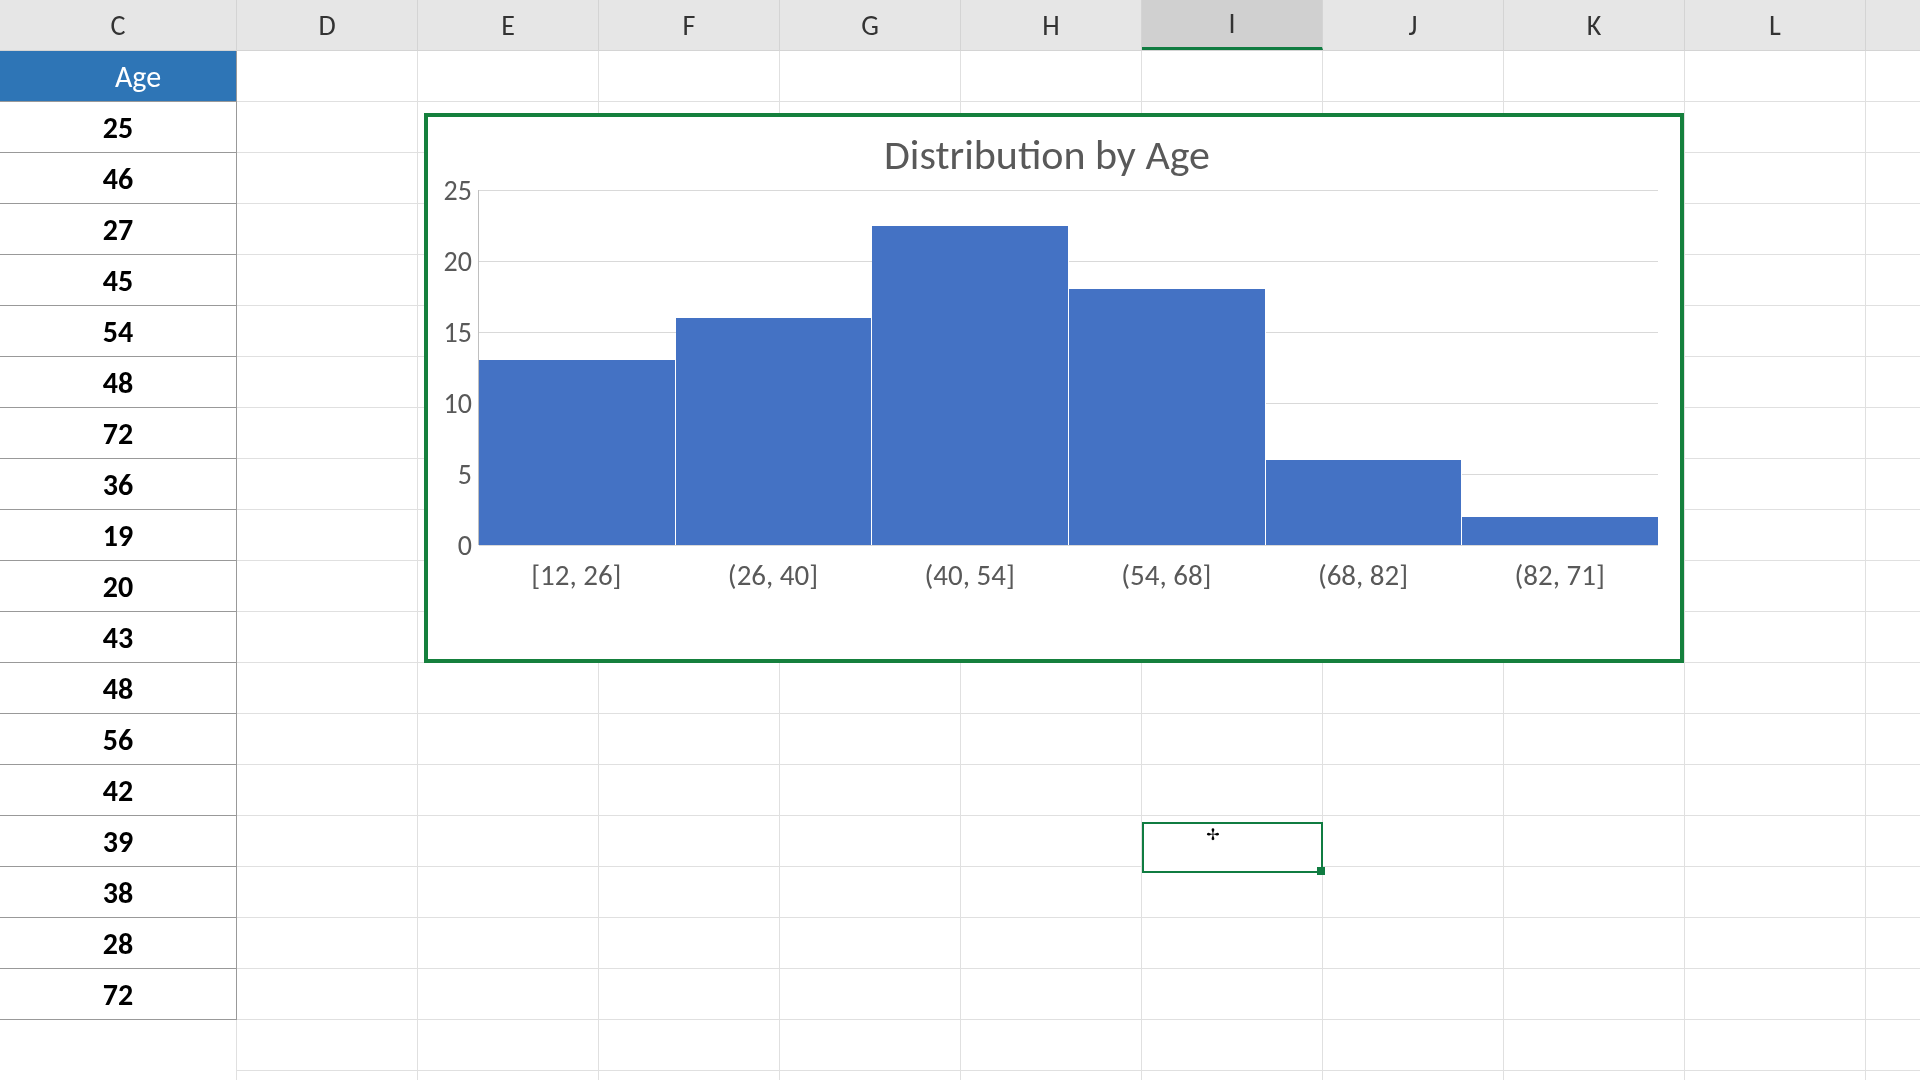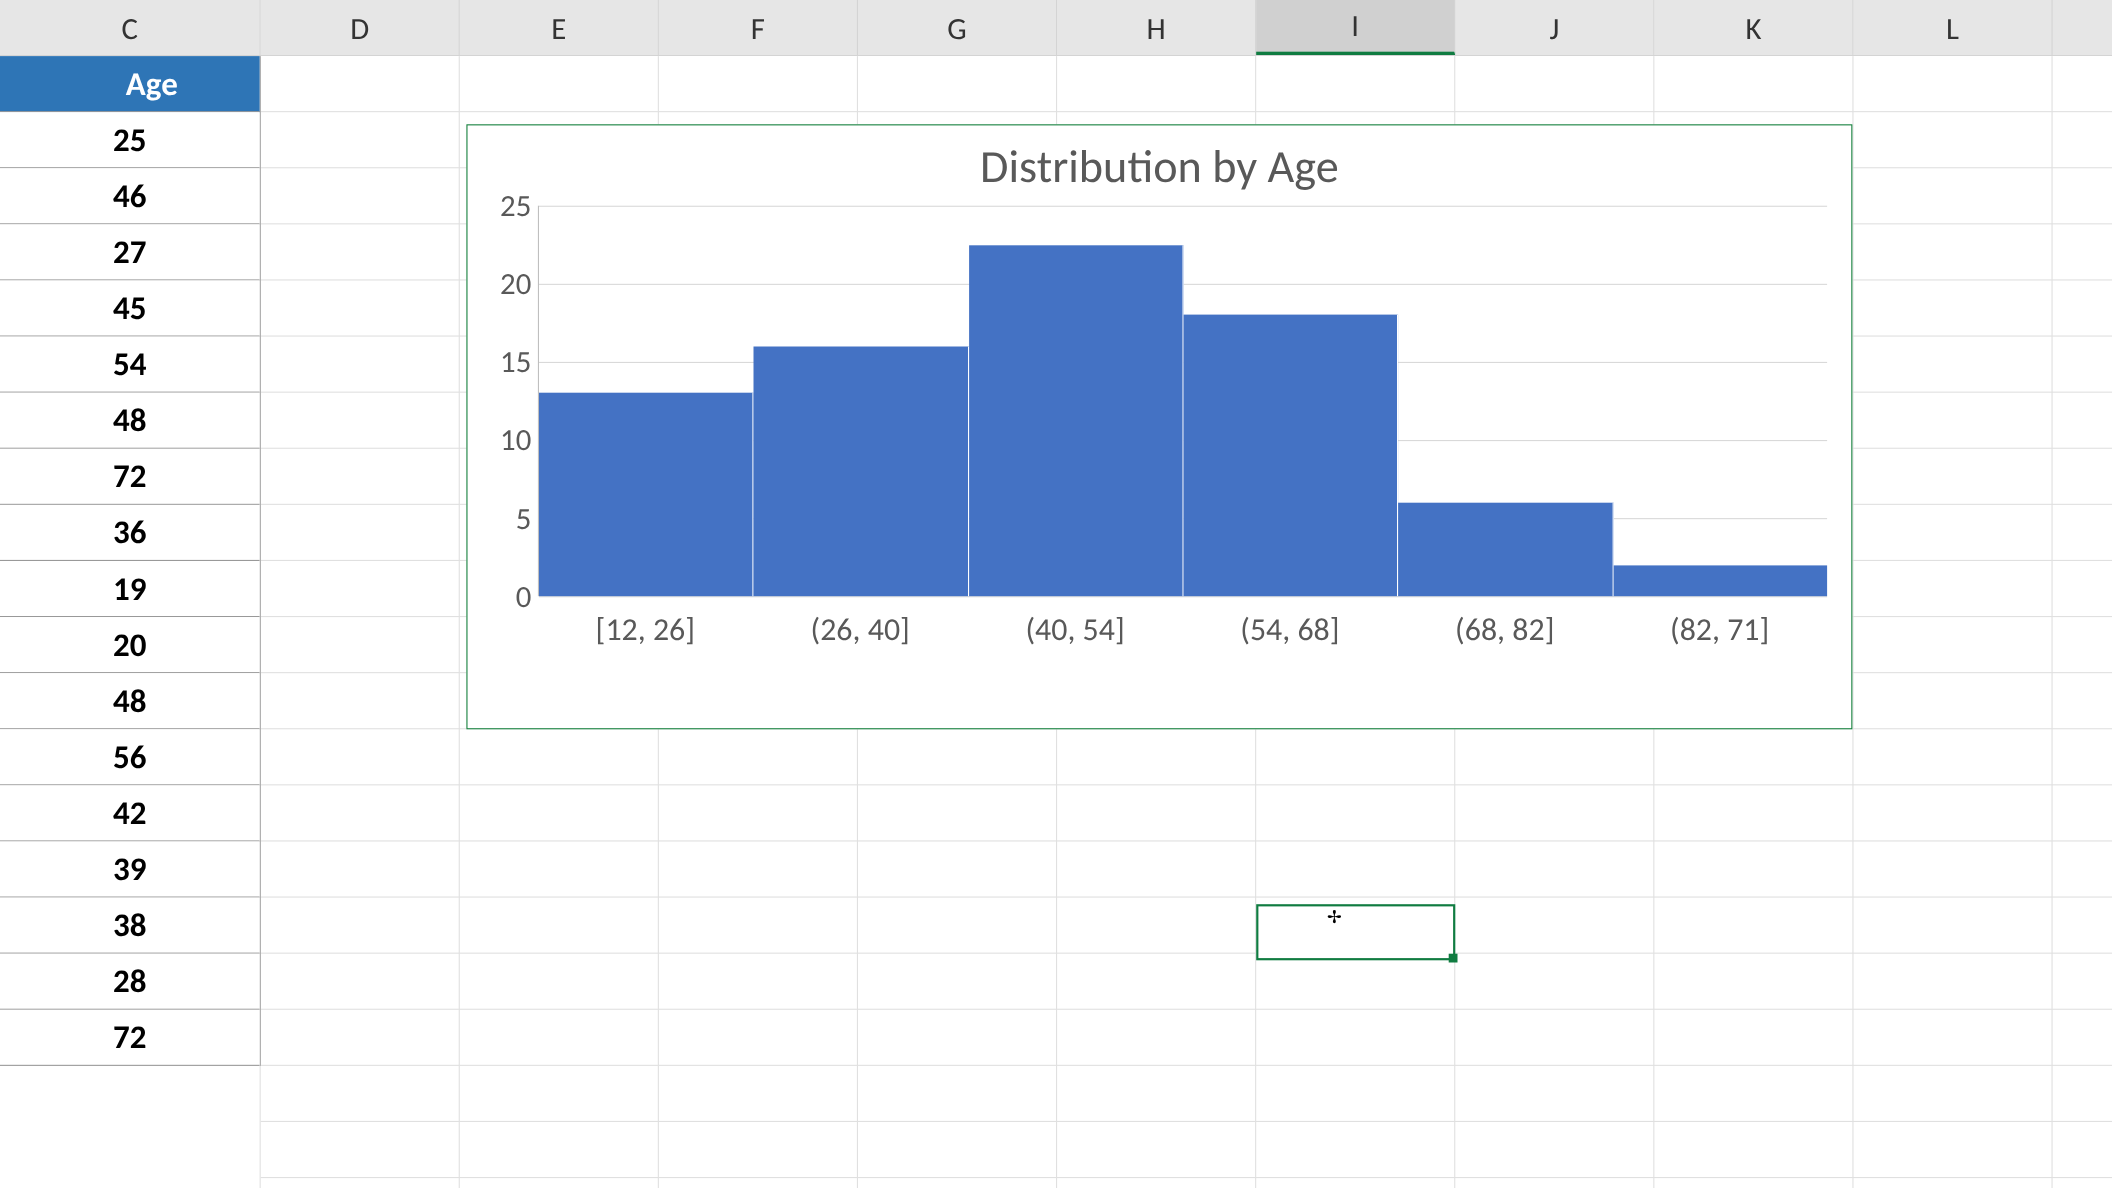--- a/index.html
+++ b/index.html
@@ -57,21 +57,21 @@
       align-items: center;
       justify-content: center;
       font-size: 30px;
       font-weight: bold;
       color: #000;
       background: #fff;
     }
     .cell-c.header {
       background: #2e75b6;
       color: #fff;
-      font-weight: bold;
+      font-weight: normal;
       padding-left: 40px;
     }
 
     
     .gridlines-rows {
       position: absolute;
       left: 237px;
       right: 0;
       top: 0;
       bottom: 0;
@@ -94,22 +94,22 @@
     }
 
     
     .chart-box {
       position: absolute;
       left: 424px;
       top: 62px;
       width: 1260px;
       height: 550px;
       background: #fff;
-      border: 1px solid #15803d;
-      padding: 12px 14px 6px 14px;
+      border: 4px solid #15803d;
+      padding: 12px 14px 6px 0;
     }
     .chart-title {
       text-align: center;
       font-size: 42px;
       color: #595959;
       margin-bottom: 10px;
     }
     .plot-zone {
       position: relative;
       height: 355px;
@@ -250,20 +250,21 @@
         <div class="cell-c">25</div>
         <div class="cell-c">46</div>
         <div class="cell-c">27</div>
         <div class="cell-c">45</div>
         <div class="cell-c">54</div>
         <div class="cell-c">48</div>
         <div class="cell-c">72</div>
         <div class="cell-c">36</div>
         <div class="cell-c">19</div>
         <div class="cell-c">20</div>
+        <div class="cell-c">43</div>
         <div class="cell-c">48</div>
         <div class="cell-c">56</div>
         <div class="cell-c">42</div>
         <div class="cell-c">39</div>
         <div class="cell-c">38</div>
         <div class="cell-c">28</div>
         <div class="cell-c">72</div>
       </div>
   </div>
 

